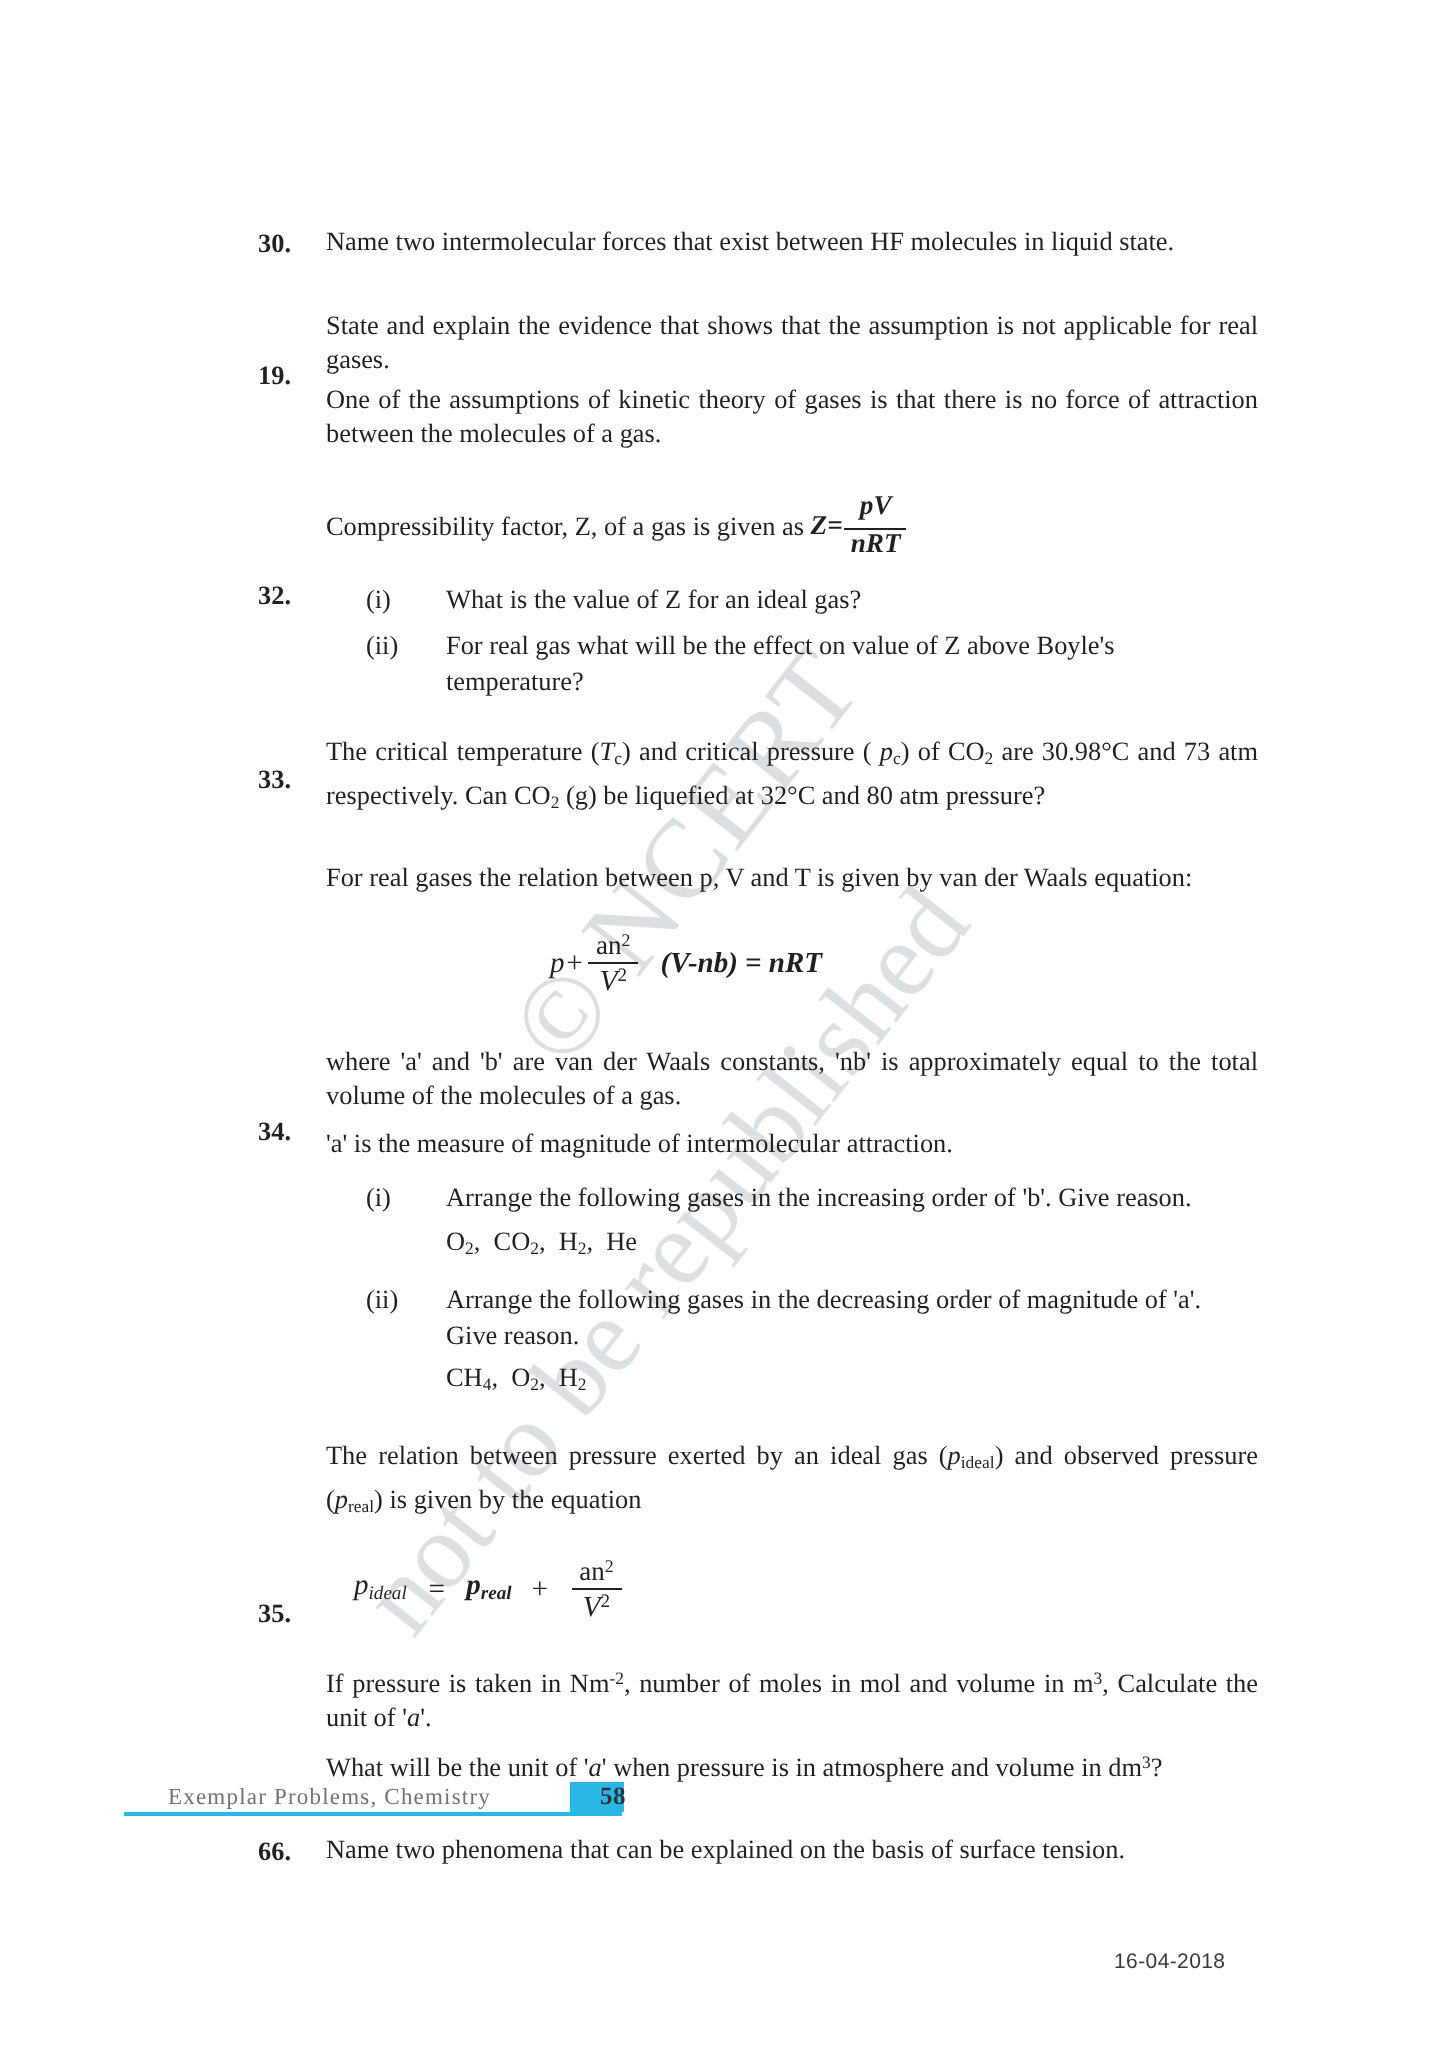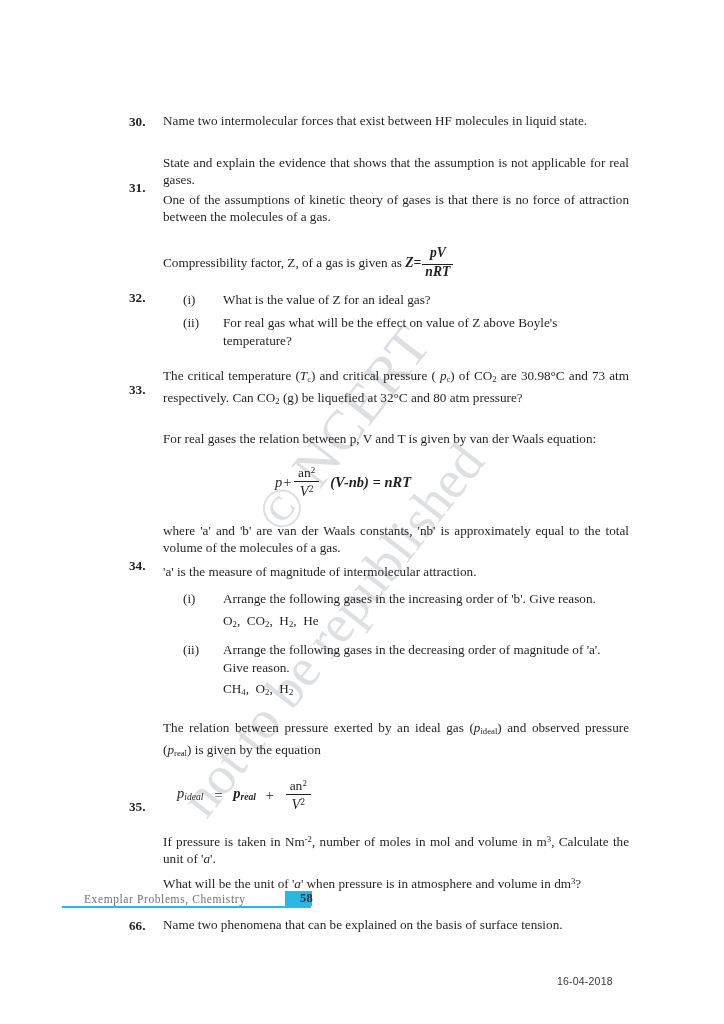--- a/index.html
+++ b/index.html
@@ -229,21 +229,21 @@
   <div class="content">
 
     <div class="q">
       <div class="q-num">30.</div>
       <div class="q-body">
         <p class="para just">Name two intermolecular forces that exist between HF molecules in liquid state.</p>
       </div>
     </div>
 
     <div class="q" style="margin-top:16px;">
-      <div class="q-num">31.</div>
+      <div class="q-num">19.</div>
       <div class="q-body">
         <p class="para just gap">State and explain the evidence that shows that the assumption is not applicable for real gases.</p>
         <p class="para just">One of the assumptions of kinetic theory of gases is that there is no force of attraction between the molecules of a gas.</p>
       </div>
     </div>
 
     <div class="q" style="margin-top:19px;">
       <div class="q-num">32.</div>
       <div class="q-body">
         <p class="para">

